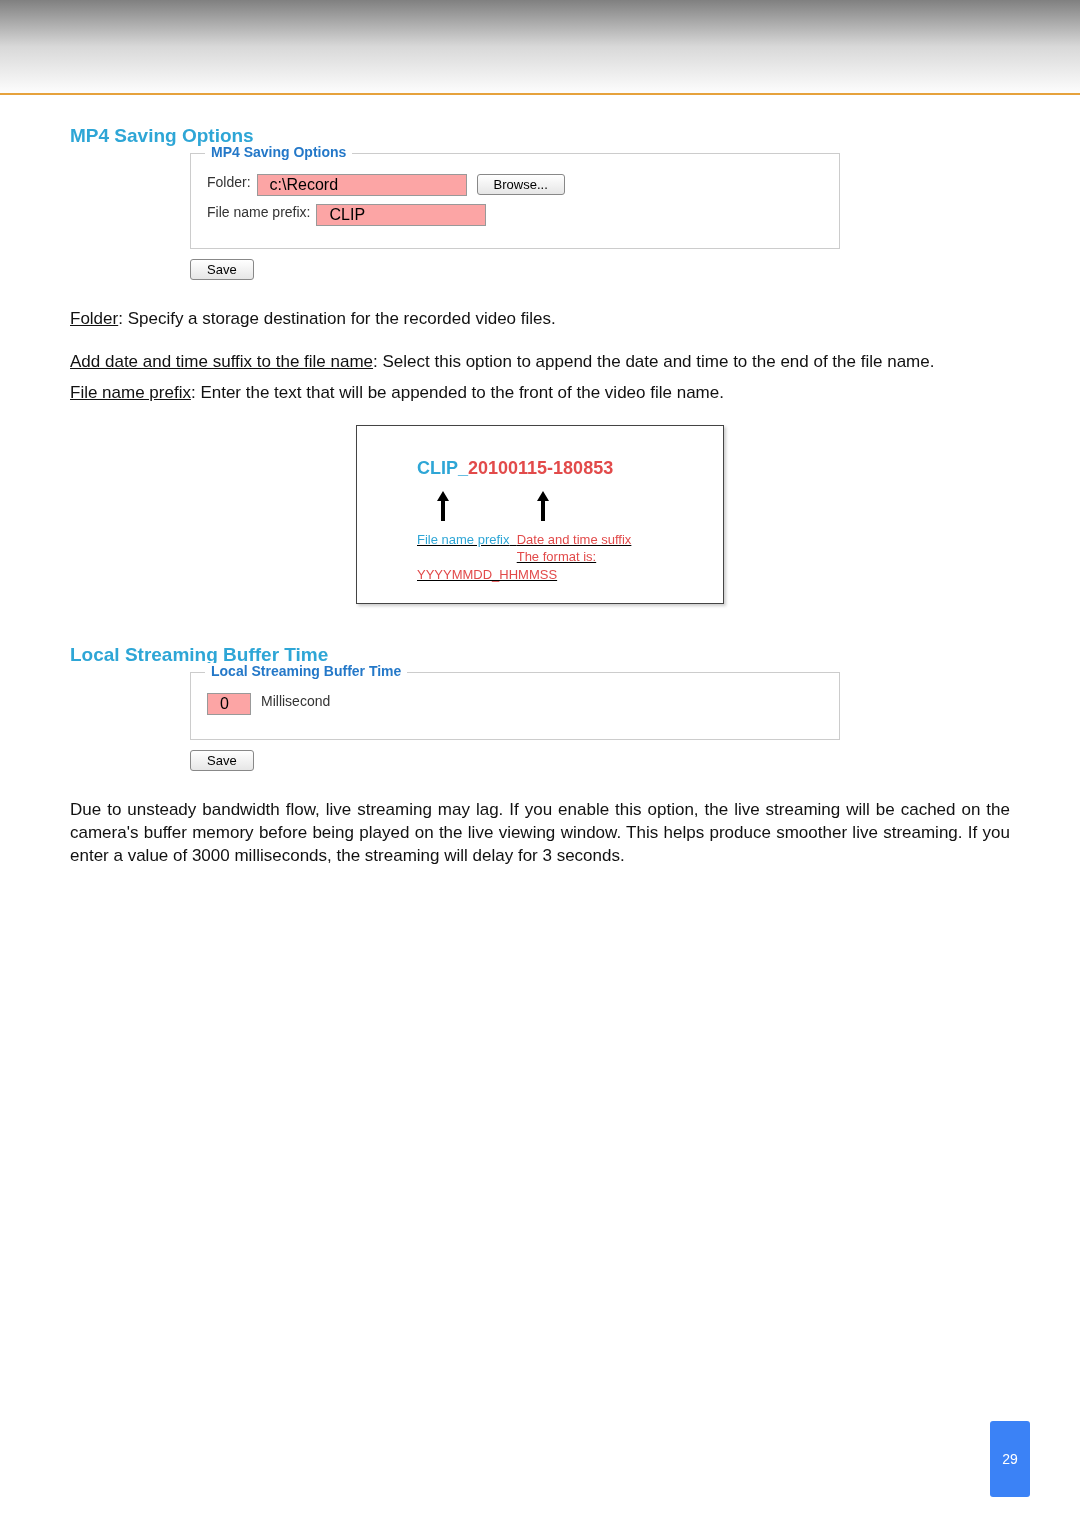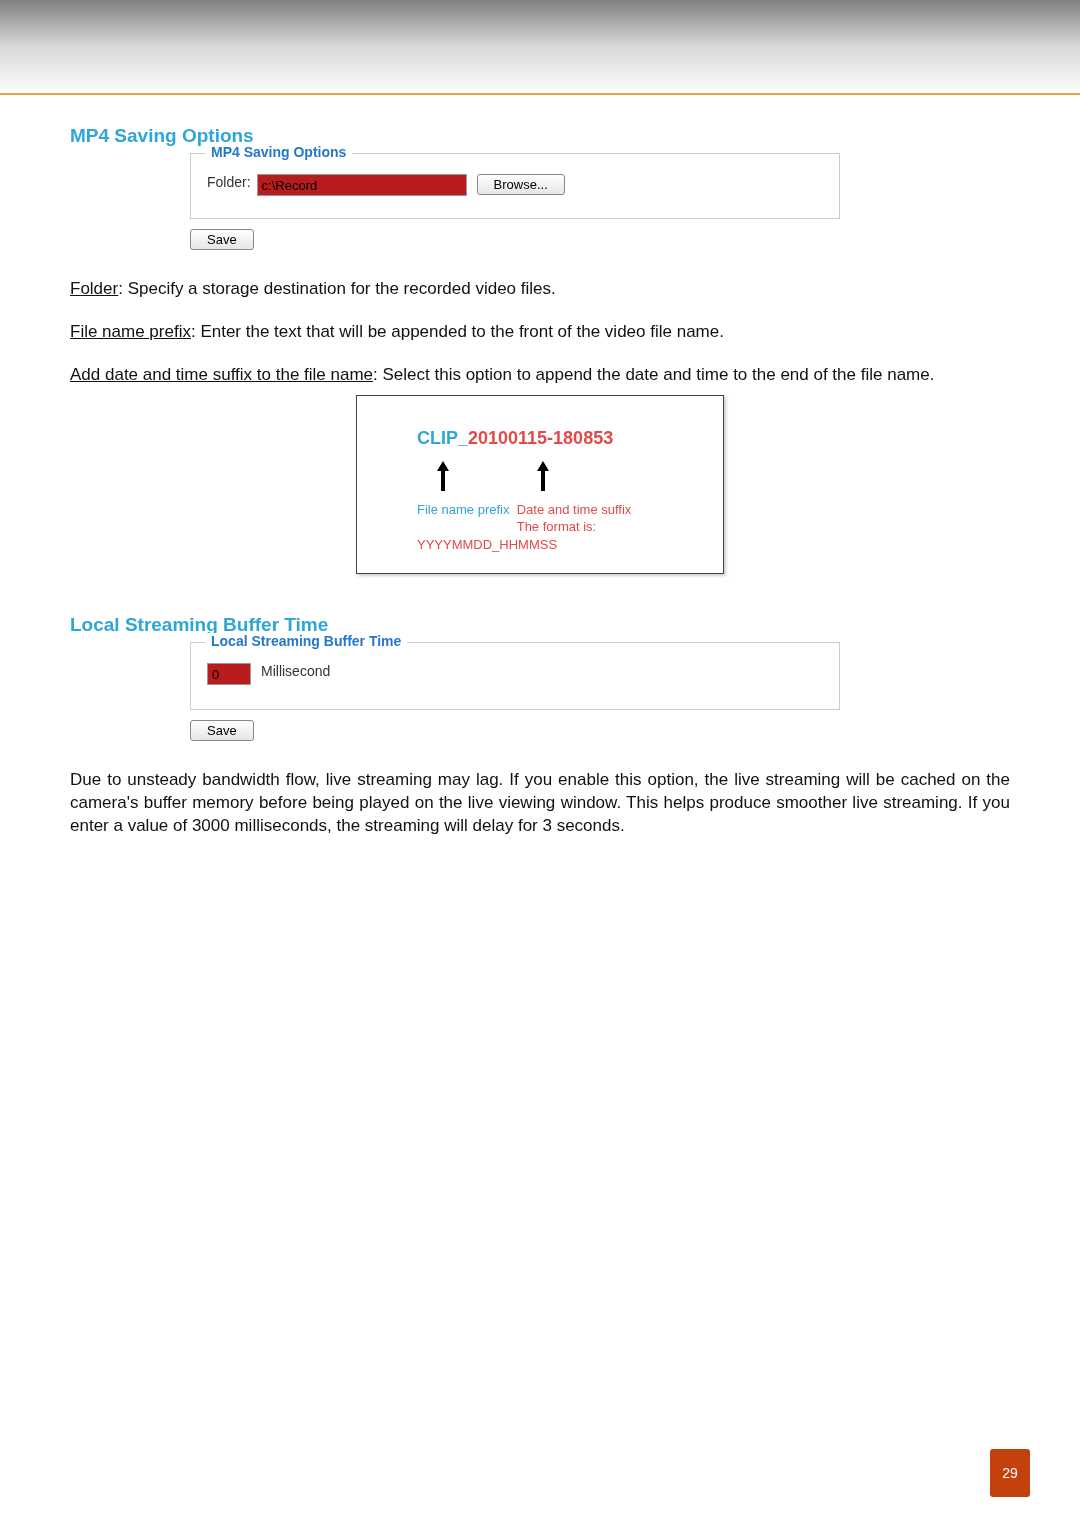--- a/index.html
+++ b/index.html
@@ -45,23 +45,23 @@
 .form-row {
   display: flex;
   align-items: flex-start;
   font-size: 14px;
   color: #333;
   margin: 8px 0;
 }
 .form-label { margin-right: 6px; }
 .text-input {
   border: 1px solid #999;
-  background: #b91c1c;
-  font-size: 13px;
-  padding: 2px 4px;
+  background: #fca5a5;
+  font-size: 16px;
+  padding: 2px 12px;
   height: 22px;
 }
 .btn {
   border: 1px solid #888;
   background: linear-gradient(#fff,#e6e6e6);
   border-radius: 3px;
   font-size: 13px;
   padding: 2px 16px;
   cursor: pointer;
 }
@@ -103,30 +103,30 @@
   padding: 32px 30px 20px 60px;
   box-shadow: 2px 2px 3px #ccc;
 }
 .example-filename { font-size: 18px; }
 .clipword { color: #2ea6d6; font-weight: bold; }
 .datepart { color: #e24a4a; font-weight: bold; }
 .arrows-row { display: flex; gap: 84px; margin: 10px 0 8px 18px; }
 .arrow {
   width: 16px; height: 34px;
 }
-.example-labels { font-size: 13px; line-height: 1.35; }
+.example-labels { font-size: 13px; line-height: 1.35; text-decoration: underline; }
 .lbl-prefix { color: #2ea6d6; }
 .lbl-date { color: #e24a4a; }
 .page-number {
   position: absolute;
   right: 50px;
   bottom: 30px;
   width: 40px;
-  height: 48px;
-  background: #c2410c;
+  height: 76px;
+  background: #3b82f6;
   color: #fff;
   display: flex;
   align-items: center;
   justify-content: center;
   font-size: 14px;
   border-radius: 3px;
 }
 </style>
 </head>
 <body>
@@ -140,38 +140,42 @@
   <div class="fieldset-wrap">
     <div class="fieldset-legend">MP4 Saving Options</div>
 
     <div class="form-row">
       <span class="form-label">Folder:</span>
       <input class="text-input" style="width: 210px;" value="c:\Record">
       <span style="width:10px"></span>
       <button class="btn">Browse...</button>
     </div>
 
+    <div class="form-row">
+      <span class="form-label">File name prefix:</span>
+      <input class="text-input" style="width: 170px;" value="CLIP">
+    </div>
 
   </div>
 
   <div class="save-row">
     <button class="btn">Save</button>
   </div>
 
 
   <p class="para">
     <span class="u">Folder</span><span>: Specify a storage destination for the recorded video files.</span>
   </p>
 
+  <p class="para" style="margin-bottom:8px">
+    <span class="u">Add date and time suffix to the file name</span><span>: Select this option to append the date and time to the end of the file name.</span>
+  </p>
+
   <p class="para">
     <span class="u">File name prefix</span><span>: Enter the text that will be appended to the front of the video file name.</span>
-  </p>
-
-  <p class="para" style="margin-bottom:8px">
-    <span class="u">Add date and time suffix to the file name</span><span>: Select this option to append the date and time to the end of the file name.</span>
   </p>
 
   <div class="example-box">
     <div class="example-filename">
       <span class="clipword">CLIP_</span><span class="datepart">20100115-180853</span>
     </div>
     <div class="arrows-row">
       <svg class="arrow" viewBox="0 0 16 34">
           <path d="M8 2 L14 12 L10 12 L10 32 L6 32 L6 12 L2 12 Z" fill="#000"></path>
         </svg>

